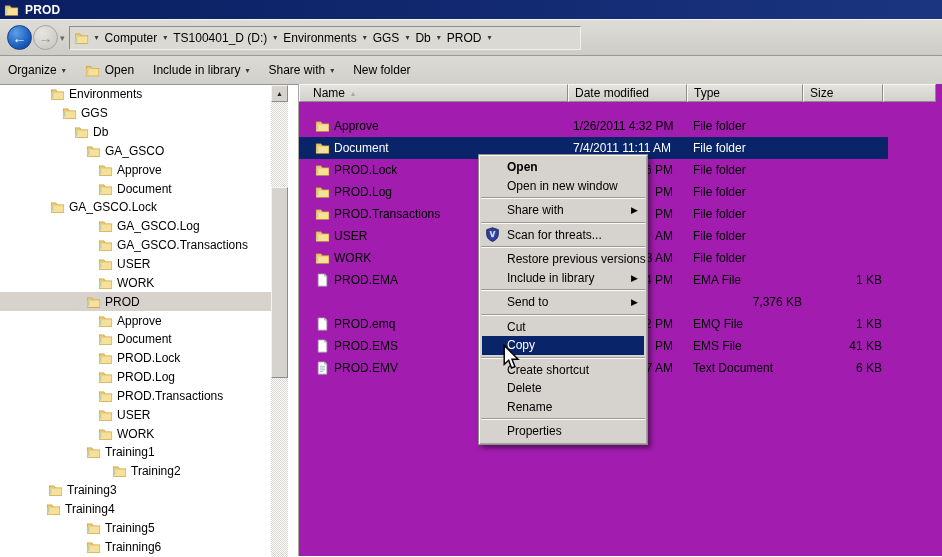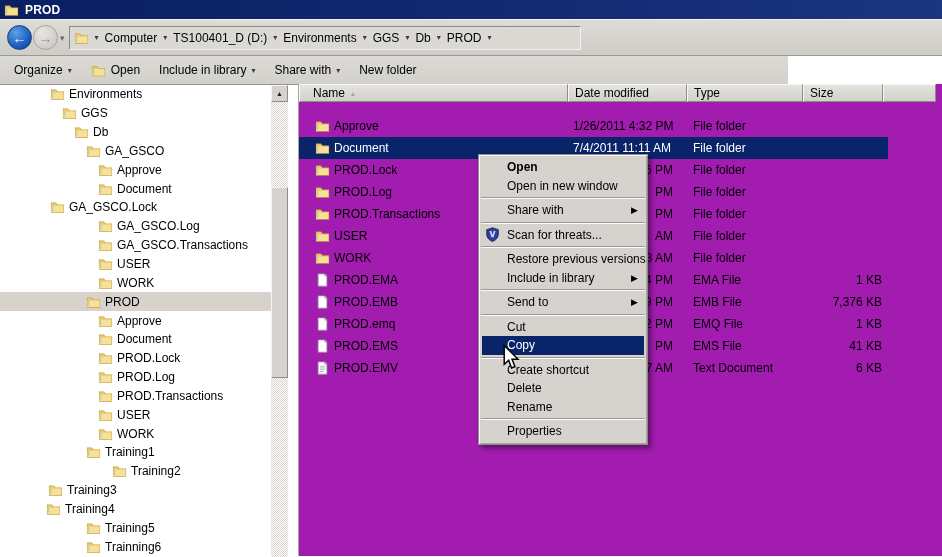--- a/index.html
+++ b/index.html
@@ -21,23 +21,23 @@
     color:#fff;border:1px solid #1b3f7e;}
   #fwdbtn{margin-left:1px;background:radial-gradient(circle at 35% 30%,#e8e6e1,#c4c2bd);
     color:#8e8c88;border:1px solid #a7a5a0;}
   #navchev{font-size:9px;color:#6b6965;margin:0 4px 0 2px;}
   #addressfield{flex:0 0 auto;width:512px;height:24px;background:#dbd9d4;
     border:1px solid;border-color:#8c8a86 #f2f1ef #f2f1ef #8c8a86;
     display:flex;align-items:center;padding-left:4px;box-sizing:border-box;}
   .crumbcaret{font-size:8px;color:#3c3a36;margin:0 6px;}
   .crumb{white-space:nowrap;}
   
-  #toolbar{position:absolute;left:0;top:56px;width:788px;height:29px;
+  #toolbar{position:absolute;left:0;top:56px;width:942px;height:29px;
     background:linear-gradient(#dcdad5,#d2d0cb);border-bottom:1px solid #989690;
-    box-sizing:border-box;display:flex;align-items:center;padding-left:14px;gap:19px;}
+    box-sizing:border-box;display:flex;align-items:center;padding-left:8px;gap:19px;}
   .tb-item{display:flex;align-items:center;gap:5px;white-space:nowrap;}
   .tb-caret{font-size:8px;color:#3c3a36;}
   
   .ic{width:15px;height:14px;flex:0 0 auto;}
   .ic16{width:15px;height:15px;flex:0 0 auto;}
   
   #treepane{position:absolute;left:0;top:85px;width:271px;height:472px;background:#fff;overflow:hidden;}
   .tree-row{height:18.85px;display:flex;align-items:center;gap:4px;white-space:nowrap;box-sizing:border-box;}
   .tree-row.sel{background:#d7d3cc;}
   
@@ -426,26 +426,20 @@
             <svg class="ic">
               <use href="#i-file"></use>
             </svg>
             <span>PROD.EMA</span>
           </div>
           <div class="cell-date frag">4 PM</div>
           <div class="cell-type">EMA File</div>
           <div class="cell-size">1 KB</div>
         </div>
         <div class="frow">
-          <div class="cell-name">
-            <svg class="ic">
-              <use href="#i-file"></use>
-            </svg>
-            <span>PROD.EMB</span>
-          </div>
           <div class="cell-date frag">9 PM</div>
           <div class="cell-type">EMB File</div>
           <div class="cell-size">7,376 KB</div>
         </div>
         <div class="frow">
           <div class="cell-name">
             <svg class="ic">
               <use href="#i-file"></use>
             </svg>
             <span>PROD.emq</span>

